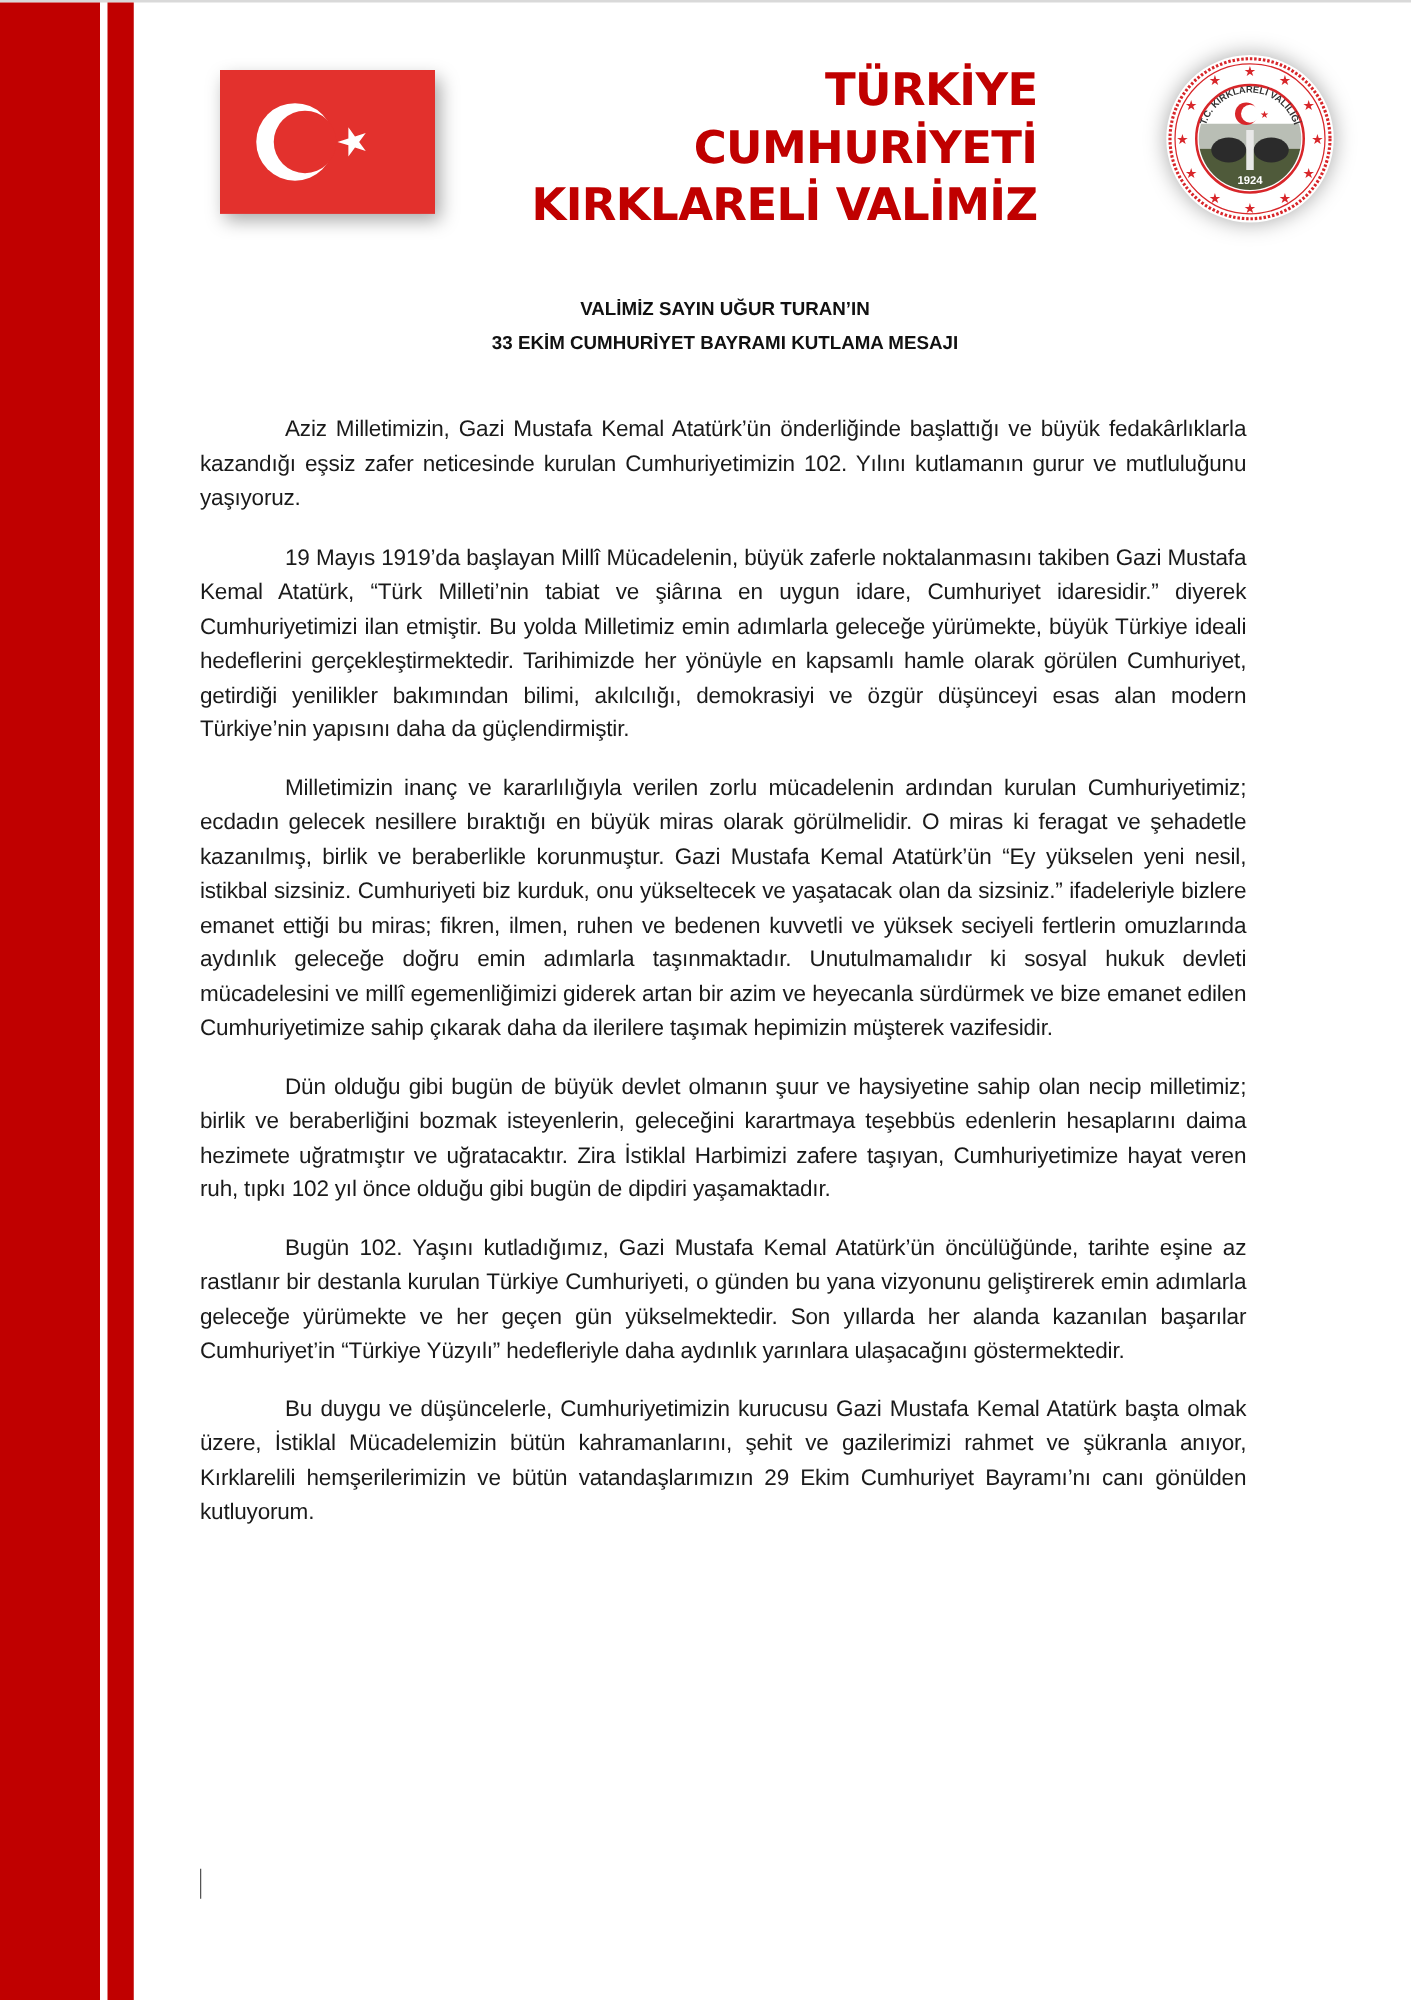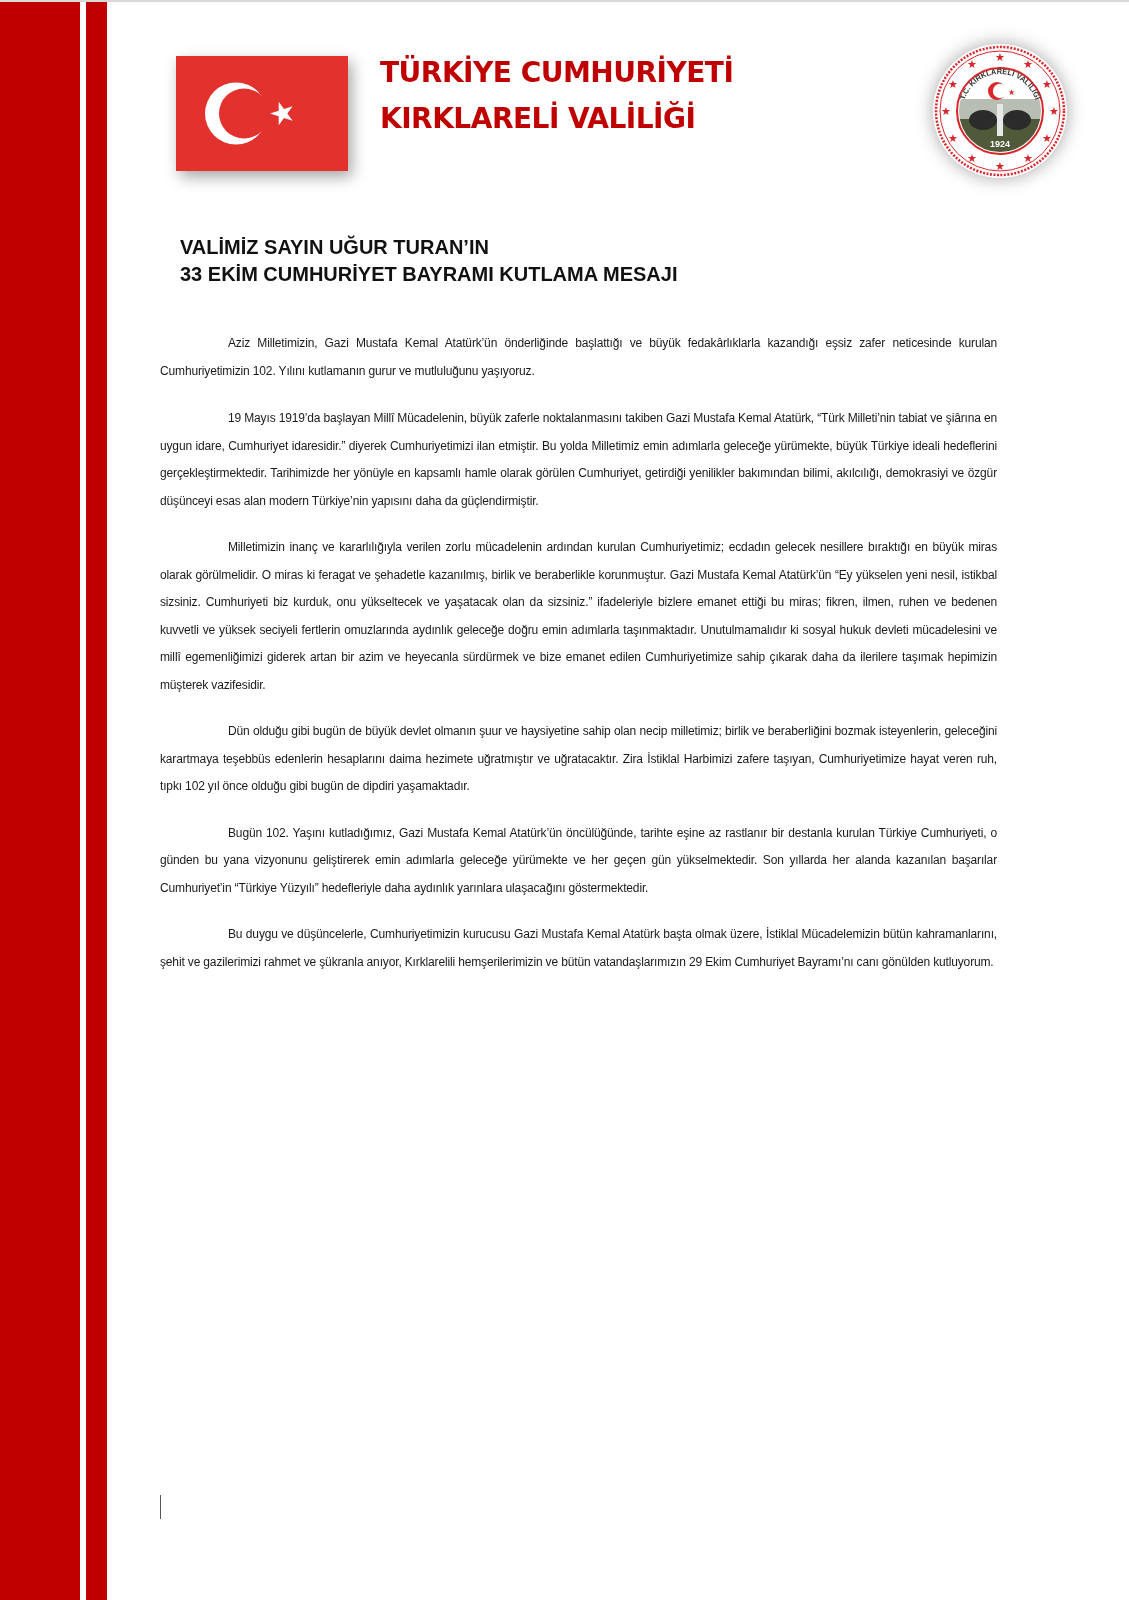--- a/index.html
+++ b/index.html
@@ -38,54 +38,55 @@
       left: 176px; top: 56px;
       width: 172px; height: 115px;
       background: #e3312d;
       box-shadow: 4px 6px 14px rgba(0,0,0,0.35);
     }
     .flag svg { display: block; }
     .header-title {
       position: absolute;
       left: 380px; top: 50px;
       width: 450px;
-      text-align: left;
+      text-align: right;
       color: #c00000;
       font-weight: bold;
-      font-size: 28px;
+      font-size: 36px;
       line-height: 46px;
       font-family: "DejaVu Sans", sans-serif;
       letter-spacing: -0.5px;
     }
     .seal {
       position: absolute;
       left: 933px; top: 44px;
       width: 134px; height: 134px;
       border-radius: 50%;
       box-shadow: 0 0 18px rgba(0,0,0,0.35);
       background: #ffffff;
     }
     .seal svg { display: block; }
     .doc-title {
       position: absolute;
       left: 180px; top: 234px;
       width: 800px;
+      text-align: center;
       font-weight: bold;
-      font-size: 20px;
+      font-size: 15px;
       line-height: 27px;
       color: #111;
     }
     .body-text {
       position: absolute;
       left: 160px; top: 330px;
       width: 837px;
     }
     .para {
       margin: 0 0 19px 0;
-      font-size: 12px;
+      font-size: 18px;
       line-height: 27.5px;
       text-align: justify;
       text-indent: 68px;
       color: #1a1a1a;
       letter-spacing: -0.15px;
     }
     .para.p1 { margin-bottom: 20px; }
     .caret {
       position: absolute;
       left: 160px; top: 1495px;
@@ -104,21 +105,21 @@
   <svg width="172" height="115" viewBox="0 0 172 115">
     <rect width="172" height="115" fill="#e3312d"></rect>
     <circle cx="60" cy="57.5" r="31" fill="#ffffff"></circle>
     <circle cx="68" cy="57.5" r="25" fill="#e3312d"></circle>
     <polygon fill="#ffffff" points="94,57.5 102.7,54.8 102.7,45.8 108,53.1 116.6,50.3 111.3,57.5 116.6,64.7 108,61.9 102.7,69.2 102.7,60.2"></polygon>
   </svg>
 </div>
 
 <div class="header-title">
   <div>TÜRKİYE CUMHURİYETİ</div>
-  <div>KIRKLARELİ VALİLİĞİ</div>
+  <div>KIRKLARELİ VALİMİZ</div>
 </div>
 
 <div class="seal">
   <svg width="134" height="134" viewBox="0 0 134 134">
     <defs>
       <path id="ringTextPath" d="M 30 67 A 37 37 0 0 1 104 67"></path>
     </defs>
     <circle cx="67" cy="67" r="64" fill="#ffffff" stroke="#d8262a" stroke-width="2.5" stroke-dasharray="2 1.5"></circle>
     <circle cx="67" cy="67" r="60" fill="none" stroke="#d8262a" stroke-width="1"></circle>
     <g fill="#d8262a">

